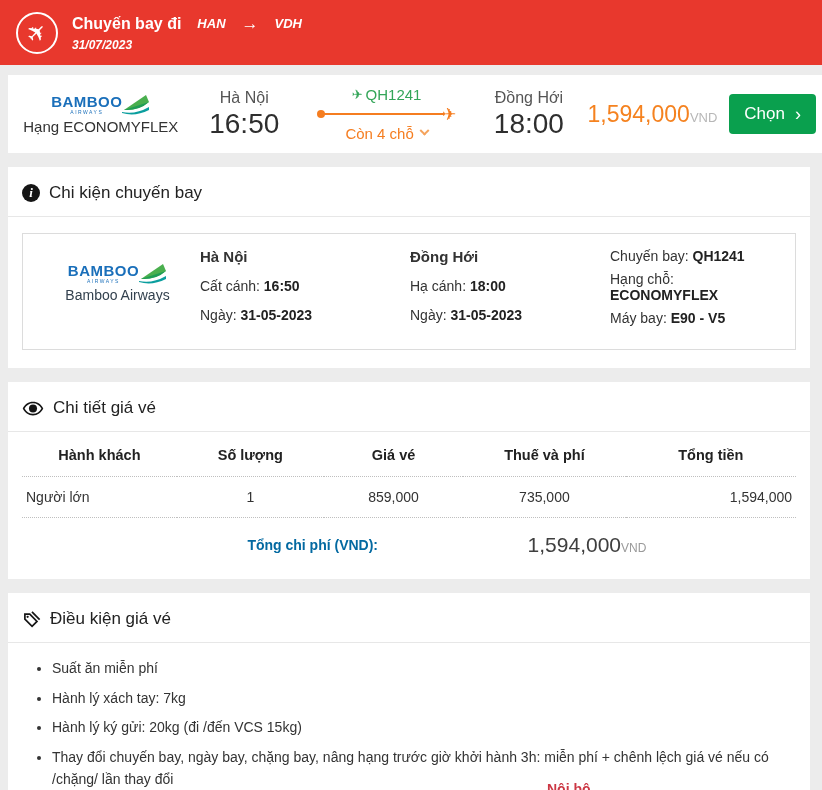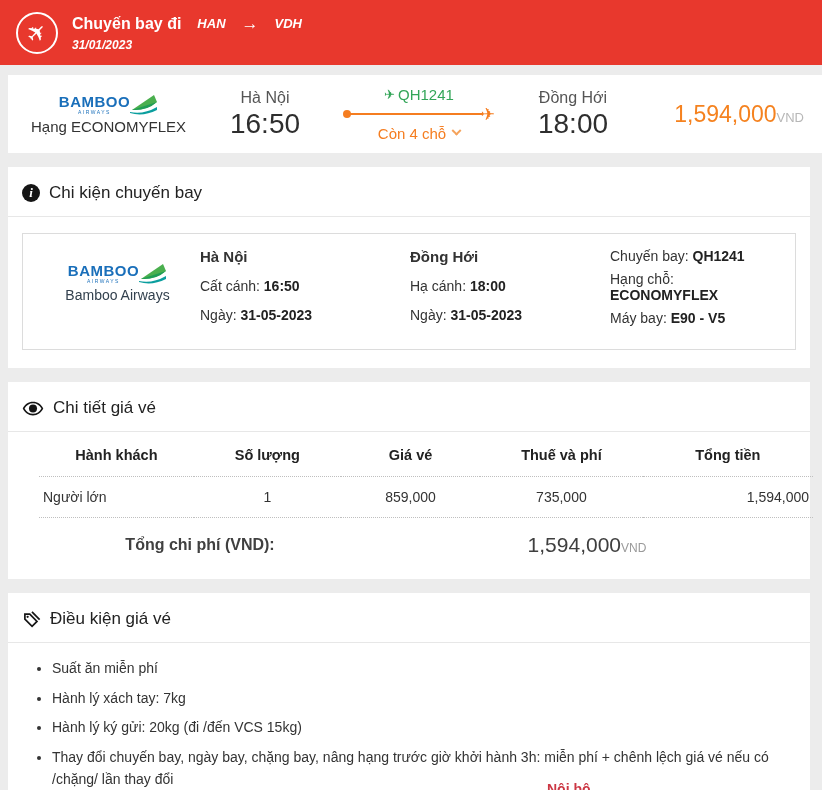--- a/index.html
+++ b/index.html
@@ -69,33 +69,33 @@
   .d-col.dep { width:210px; }
   .d-col.arr { width:200px; }
   .d-col .ln { margin-bottom:13px; }
   .d-col .ln:last-child { margin-bottom:0; }
   .d-city { font-weight:bold; font-size:15px; }
   .d-col b, .meta-col b { color:#222; }
   .meta-col { flex:1; font-size:14px; }
   .meta-col .ln { margin-bottom:7px; }
 
   
-  .price-table { width:100%; border-collapse:collapse; margin-top:2px; font-size:14px; color:#333;margin-left:17px; }
+  .price-table { width:100%; border-collapse:collapse; margin-top:2px; font-size:14px; color:#333; }
   .price-table th { font-weight:bold; padding:13px 4px; text-align:center; font-size:14.5px; color:#222;
     border-bottom:1px dotted #bfbfbf; }
   .price-table td { padding:12px 4px; text-align:center; border-bottom:1px dotted #bfbfbf; }
   .price-table .c0 { width:20%; text-align:left; }
   .price-table th.c0 { text-align:center; }
   .price-table .c1 { width:19%; }
   .price-table .c2 { width:18%; }
   .price-table .c3 { width:21%; }
   .price-table .c4 { width:22%; text-align:right; }
   .price-table th.c4 { text-align:center; }
   .total-row { display:flex; align-items:center; padding:15px 0 4px; }
-  .total-label { width:46%; text-align:center; font-weight:bold; font-size:16px; color:#404040; }
+  .total-label { width:46%; text-align:right; font-weight:bold; font-size:14px; color:#0369a1; }
   .total-value { width:54%; text-align:center; font-size:21px; color:#3f3f3f; }
   .total-cur { font-size:12px; color:#9a9a9a; }
 
   
   .cond-list { margin:15px 0 6px; padding-left:30px; font-size:14px; color:#333; }
   .cond-list li { margin-bottom:8px; line-height:1.55; }
 
   
   .footer-tab { position:absolute; left:535px; top:777px; background:#fff; color:#cc3744;
     font-weight:bold; font-size:14px; padding:4px 12px 10px; border-radius:3px 3px 0 0; cursor:pointer; }
@@ -109,21 +109,21 @@
   <div class="plane-circle">
     <span class="gl">✈</span>
   </div>
   <div class="hdr-text">
     <div class="hdr-title">
       <span>Chuyến bay đi</span>
       <span class="code">HAN</span>
       <span class="arrow">→</span>
       <span class="code">VDH</span>
     </div>
-    <div class="hdr-date">31/01/2023</div>
+    <div class="hdr-date">31/07/2023</div>
   </div>
 </div>
 
 <div class="flight-row">
   <div class="airline-blk">
     <div class="bamboo-logo">
       <div class="bamboo-words">
         <span class="bamboo-name">BAMBOO</span>
         <span class="bamboo-sub">AIRWAYS</span>
       </div>
@@ -159,20 +159,24 @@
 
   <div class="arr-blk">
     <div class="city">Đồng Hới</div>
     <div class="time">18:00</div>
   </div>
 
   <div class="price-blk">
     <span class="price-num">1,594,000</span><span class="price-cur">VND</span>
   </div>
 
+  <button class="select-btn">
+    <span>Chọn</span>
+    <span class="arr">›</span>
+  </button>
 </div>
 
 <div class="card">
   <div class="card-title">
     <span class="icon-info">i</span>
     <span>Chi kiện chuyến bay</span>
   </div>
   <hr>
   <div class="detail-box">
     <div class="d-air">

